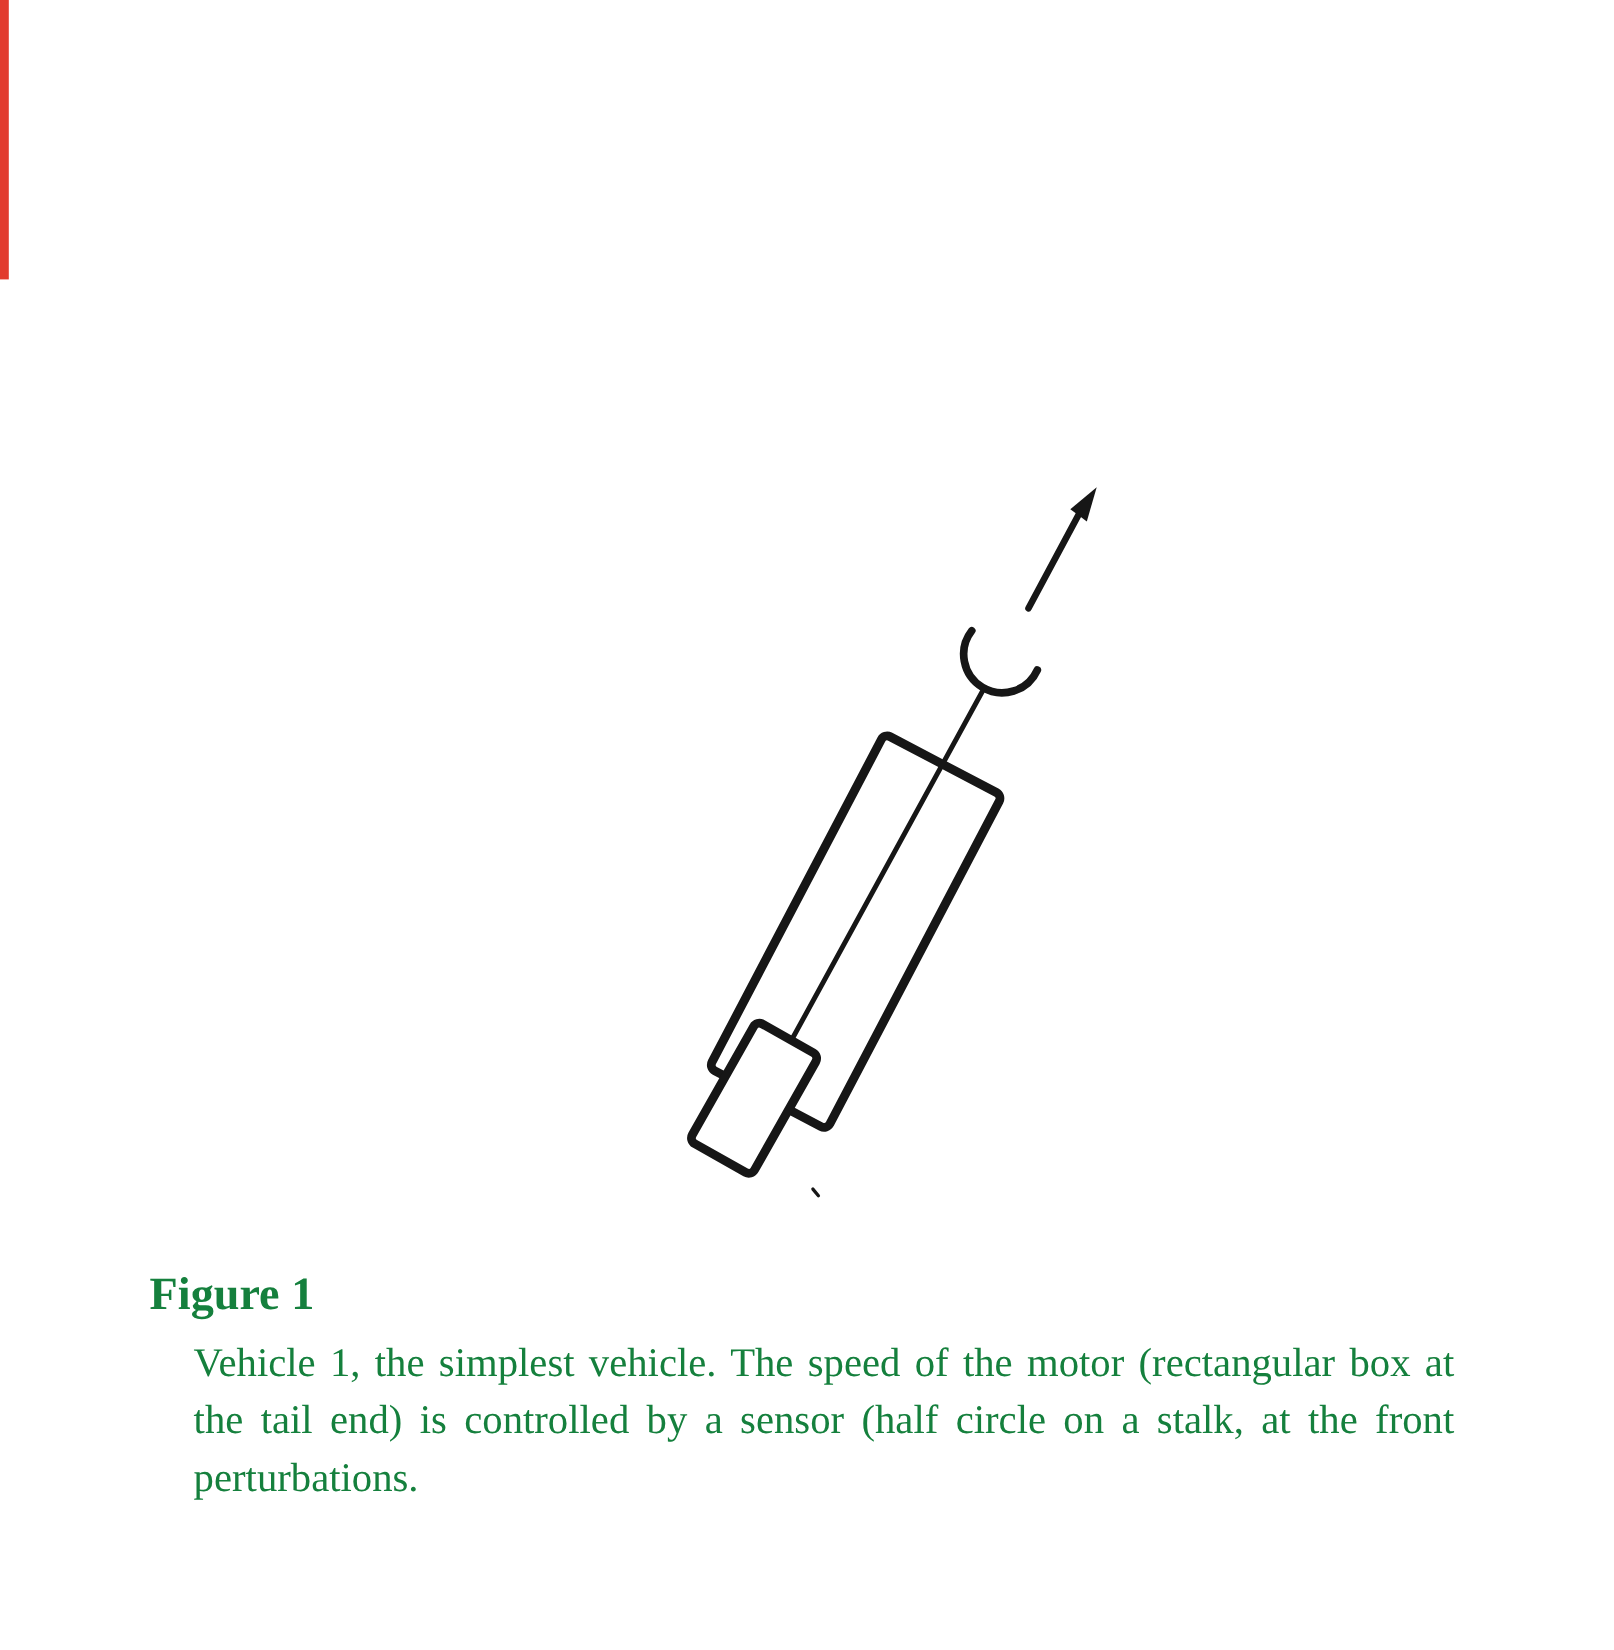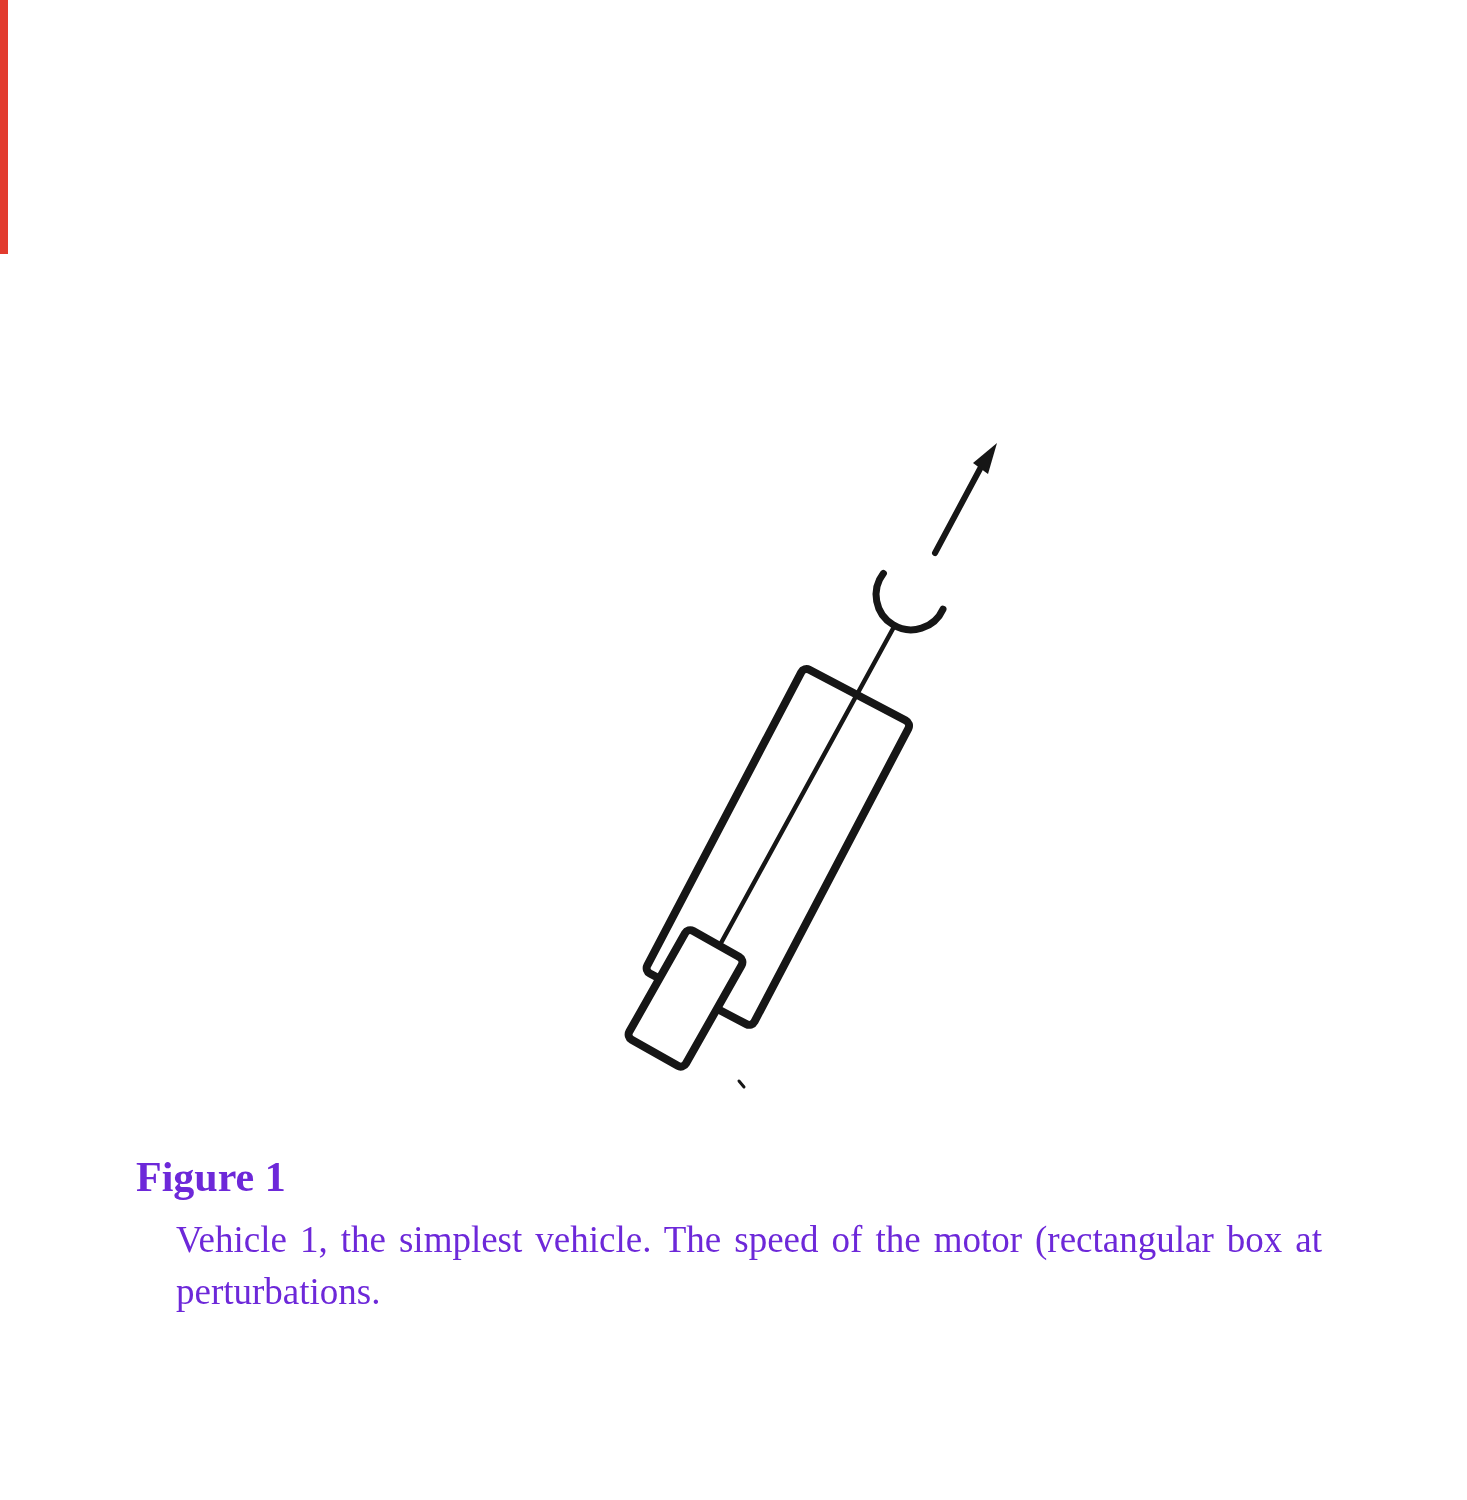--- a/index.html
+++ b/index.html
@@ -7,21 +7,21 @@
     padding: 0;
     background: #ffffff;
   }
   .page {
     position: relative;
     width: 1467px;
     height: 1500px;
     background: #ffffff;
     overflow: hidden;
     font-family: "Liberation Serif", "DejaVu Serif", serif;
-    color: #6d28d9;
+    color: #15803d;
   }
   .edge-stripe {
     position: absolute;
     left: 0;
     top: 0;
     width: 8px;
     height: 254px;
     background: #e23b2e;
   }
   .figure-svg {
@@ -107,16 +107,17 @@
 
     <line class="shaft" x1="935" y1="553" x2="981" y2="467"></line>
     <polygon class="head" points="997,443 973,463 980.5,468.5 988,474"></polygon>
 
     <line class="speck" x1="739" y1="1081" x2="744" y2="1087"></line>
   </svg>
 
   <div class="caption">
     <div class="caption-heading">Figure 1</div>
     <div class="caption-line">Vehicle 1, the simplest vehicle. The speed of the motor (rectangular box at</div>
+    <div class="caption-line">the tail end) is controlled by a sensor (half circle on a stalk, at the front</div>
     <div class="caption-line last">perturbations.</div>
   </div>
 
 </div>
 
 </body></html>

